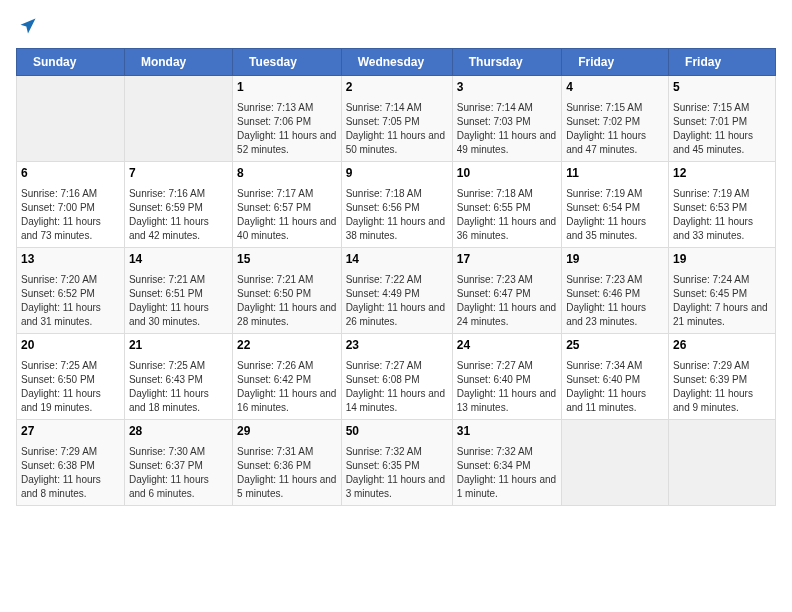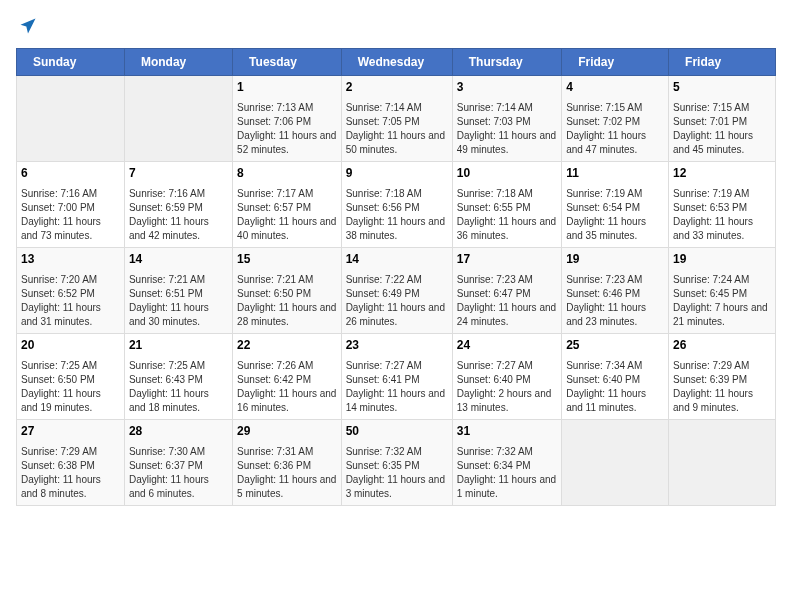--- a/index.html
+++ b/index.html
@@ -257,21 +257,21 @@
 <div class="cell-info">
   <span>Sunrise: 7:21 AM</span><br>
   <span>Sunset: 6:50 PM</span><br>
   <span>Daylight: 11 hours and 28 minutes.</span>
 </div>
         </td>
         <td>
           <span class="day-num">14</span>
 <div class="cell-info">
   <span>Sunrise: 7:22 AM</span><br>
-  <span>Sunset: 6:49 PM</span><br>
+  <span>Sunset: 4:49 PM</span><br>
   <span>Daylight: 11 hours and 26 minutes.</span>
 </div>
         </td>
         <td>
           <span class="day-num">17</span>
 <div class="cell-info">
   <span>Sunrise: 7:23 AM</span><br>
   <span>Sunset: 6:47 PM</span><br>
   <span>Daylight: 11 hours and 24 minutes.</span>
 </div>
@@ -315,30 +315,30 @@
 <div class="cell-info">
   <span>Sunrise: 7:26 AM</span><br>
   <span>Sunset: 6:42 PM</span><br>
   <span>Daylight: 11 hours and 16 minutes.</span>
 </div>
         </td>
         <td>
           <span class="day-num">23</span>
 <div class="cell-info">
   <span>Sunrise: 7:27 AM</span><br>
-  <span>Sunset: 6:41 PM</span><br>
+  <span>Sunset: 6:08 PM</span><br>
   <span>Daylight: 11 hours and 14 minutes.</span>
 </div>
         </td>
         <td>
           <span class="day-num">24</span>
 <div class="cell-info">
   <span>Sunrise: 7:27 AM</span><br>
   <span>Sunset: 6:40 PM</span><br>
-  <span>Daylight: 2 hours and 13 minutes.</span>
+  <span>Daylight: 11 hours and 13 minutes.</span>
 </div>
         </td>
         <td>
           <span class="day-num">25</span>
 <div class="cell-info">
   <span>Sunrise: 7:34 AM</span><br>
   <span>Sunset: 6:40 PM</span><br>
   <span>Daylight: 11 hours and 11 minutes.</span>
 </div>
         </td>

